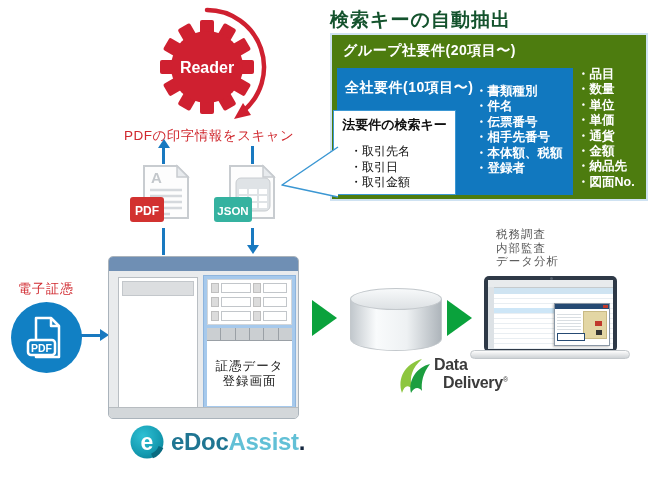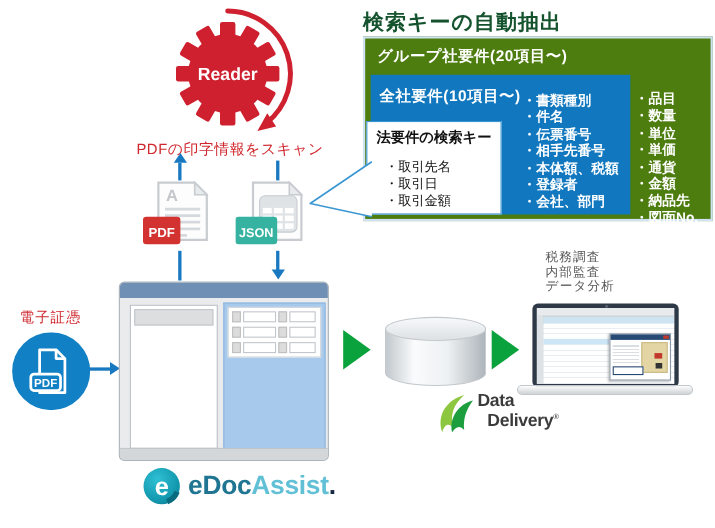--- a/index.html
+++ b/index.html
@@ -12,21 +12,21 @@
   .panel{left:330px;top:33px;width:314px;height:164px;background:#4d7c0f;border:2px solid #cfe2f2;}
   .panel .group-hd{position:absolute;left:11px;top:7px;color:#fff;font-weight:700;font-size:14px;letter-spacing:.5px;}
   .bluebox{position:absolute;left:5px;top:33px;width:236px;height:127px;background:#1178bf;}
   .bluebox .co-hd{position:absolute;left:8px;top:11px;color:#fff;font-weight:700;font-size:14px;letter-spacing:.5px;}
   .bubble{position:absolute;left:1px;top:75px;width:123px;height:85px;background:#fff;border:1.5px solid #3b97d3;box-sizing:border-box;}
   .bubble .bub-title{position:absolute;left:0;right:0;top:5px;text-align:center;font-size:13px;font-weight:700;color:#111;}
   ul.keylist{list-style:none;margin:0;padding:0;}
   ul.keylist li::before{content:"・";}
   .bubble ul{position:absolute;left:16px;top:33px;font-size:12px;font-weight:400;color:#111;line-height:15.5px;}
   .bluelist{position:absolute;left:143px;top:49px;color:#fff;font-weight:700;font-size:12.5px;line-height:15.4px;}
-  .greenlist{position:absolute;left:245px;top:48px;color:#fff;font-weight:700;font-size:12.5px;line-height:15.4px;}
+  .greenlist{position:absolute;left:245px;top:32px;color:#fff;font-weight:700;font-size:12.5px;line-height:15.4px;}
   .tail-svg{left:268px;top:135px;}
 
   
   .reader-svg{left:148px;top:5px;}
   .scan-note{left:124px;top:127px;font-size:13.5px;color:#d0282e;letter-spacing:.5px;}
 
   
   .vline{width:3px;background:#1879c0;}
   .tri-up{width:0;height:0;border-left:6px solid transparent;border-right:6px solid transparent;border-bottom:9px solid #1879c0;}
   .tri-down{width:0;height:0;border-left:6px solid transparent;border-right:6px solid transparent;border-top:9px solid #1879c0;}
@@ -141,21 +141,20 @@
       <div class="co-hd">全社要件(10項目〜)</div>
     </div>
 
     <ul class="keylist bluelist">
       <li>書類種別</li>
       <li>件名</li>
       <li>伝票番号</li>
       <li>相手先番号</li>
       <li>本体額、税額</li>
       <li>登録者</li>
-      <li>会社、部門</li>
     </ul>
 
     <ul class="keylist greenlist">
       <li>品目</li>
       <li>数量</li>
       <li>単位</li>
       <li>単価</li>
       <li>通貨</li>
       <li>金額</li>
       <li>納品先</li>
@@ -246,20 +245,34 @@
             <span class="v1"></span>
             <span class="k"></span>
             <span class="v2"></span>
           </div>
         <div class="frow" style="margin-bottom:1px;">
             <span class="k"></span>
             <span class="v1"></span>
             <span class="k"></span>
             <span class="v2"></span>
           </div>
+      </div>
+      <div class="tablebox">
+        <div class="thead">
+          <span class="tc"></span>
+            <span class="tc"></span>
+            <span class="tc"></span>
+          <span class="tc"></span>
+            <span class="tc"></span>
+            <span class="tc"></span>
+        </div>
+        <div class="screen-label">
+          <div>証憑データ</div>
+          <div>登録画面</div>
+        </div>
       </div>
     </div>
     <div class="statusbar"></div>
   </div>
 
   <div class="abs tri-right-green g1"></div>
   <div class="abs cyl-body"></div>
   <div class="abs cyl-top"></div>
   <div class="abs tri-right-green g2"></div>
 

